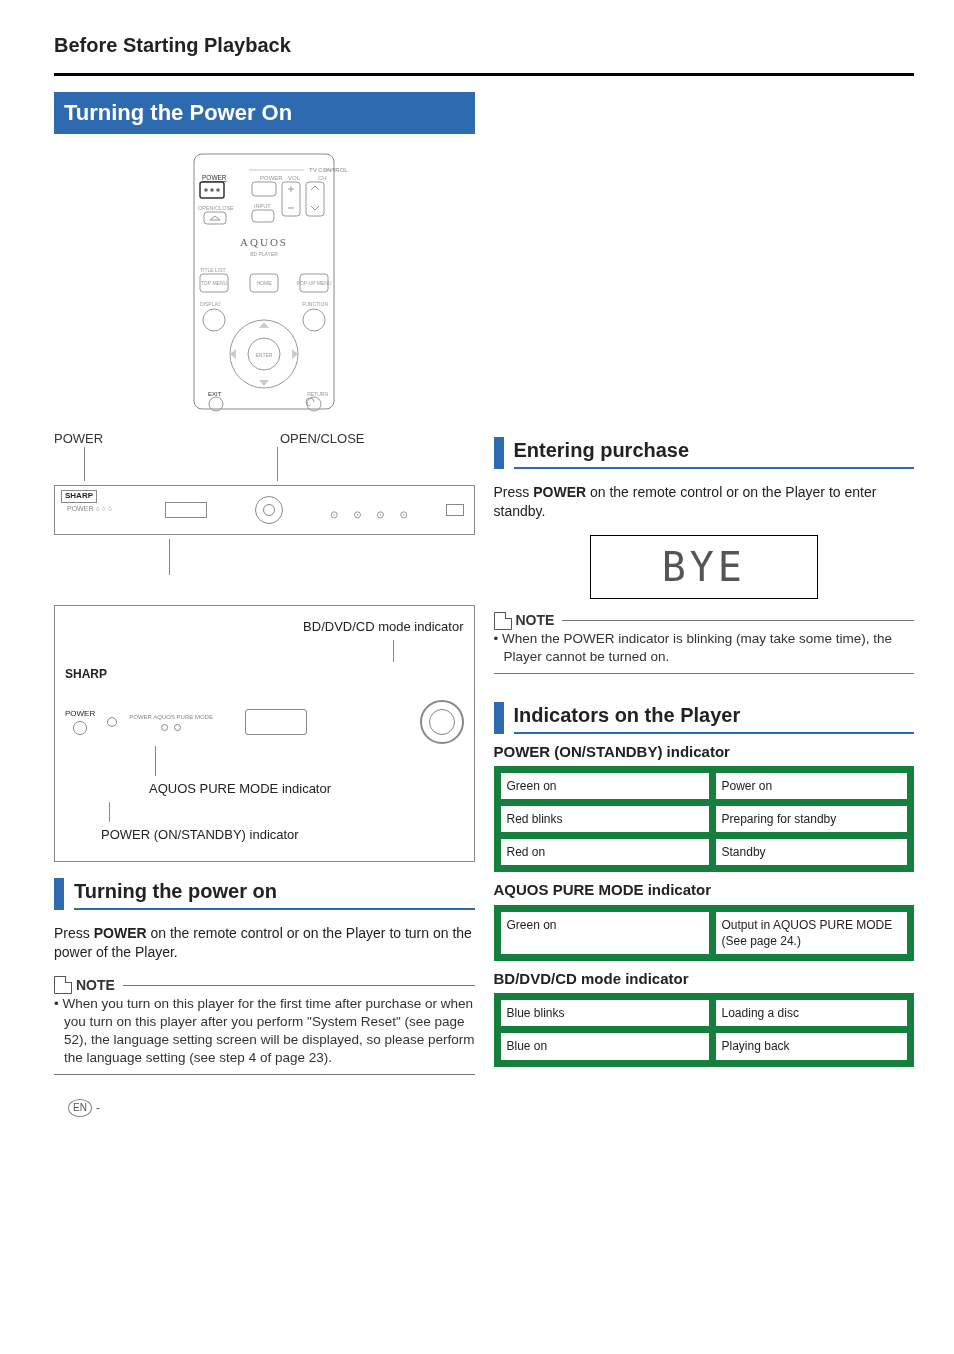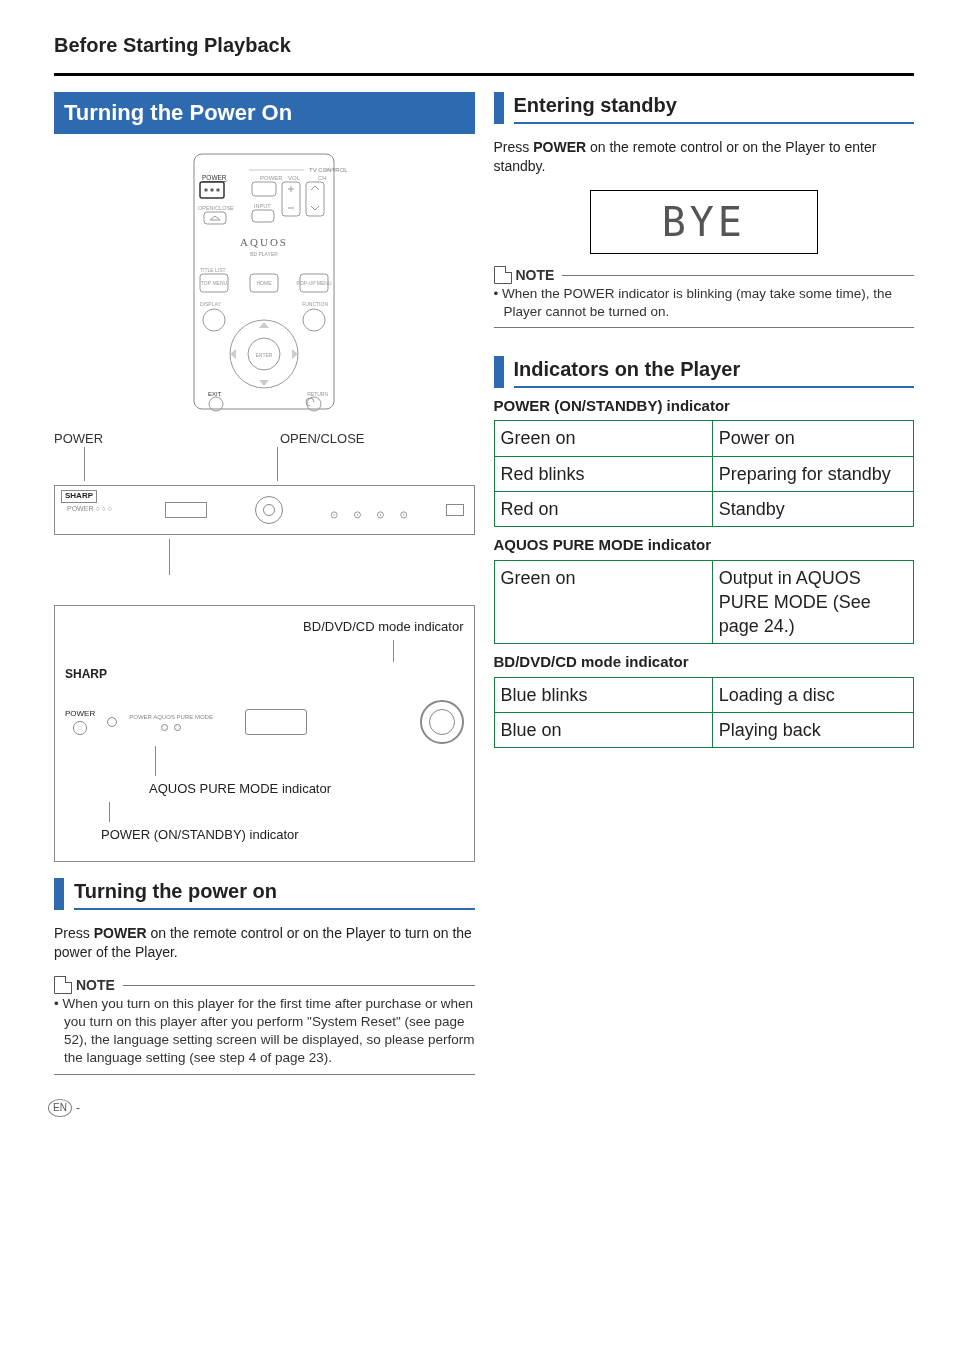--- a/index.html
+++ b/index.html
@@ -21,21 +21,21 @@
     margin: 0 0 14px 0;
   }
   .rule-strong {
     border: none;
     border-top: 3px solid #000;
     margin: 2px 0 16px 0;
   }
   .two-col {
     display: flex;
     gap: 19px;
-    align-items: flex-start;
+    align-items: flex-end;
   }
   .col {
     flex: 1;
     min-width: 0;
   }
   .blue-bar {
     background: #2e6ab0;
     color: #fff;
     font-size: 22px;
     font-weight: bold;
@@ -64,24 +64,24 @@
     font-weight: bold;
     font-size: 15px;
     margin: 8px 0 4px 0;
   }
   table.ind {
     width: 100%;
     border-collapse: collapse;
     margin-bottom: 8px;
   }
   table.ind td {
-    border: 1px solid #15803d;
+    border: 7px solid #15803d;
     padding: 5px 6px;
     vertical-align: top;
-    font-size: 18px;
+    font-size: 12px;
   }
   table.ind td:first-child { width: 52%; }
   .bullet {
     text-indent: -10px;
     padding-left: 10px;
     font-size: 13.5px;
   }
   .note-head {
     display: flex;
     align-items: center;
@@ -201,21 +201,21 @@
   .panel-box .ring::after { content:"";display:block;width:24px;height:24px;border:1px solid #888;border-radius:50%;margin:7px auto;}
   .bd-callout { text-align:right; font-size:13px; margin-bottom:4px; }
   .bd-callout-line { height: 22px; border-right:1px solid #888; margin-right:70px; margin-bottom:4px;}
   .aq-line { height:30px; border-left:1px solid #888; margin-left:90px; margin-top:-4px; }
   .aq-callout { font-size:13px; text-align:left; margin-left:84px; margin-top:4px; }
   .po-line { height:20px; border-left:1px solid #888; margin-left:44px; margin-top:4px;}
   .po-callout { font-size:13px; margin-left:36px; margin-top:4px; }
 
   .footer {
     position: absolute;
-    left: 48px;
+    left: 68px;
     bottom: 18px;
     font-size: 12px;
     color: #555;
     display:flex;
     align-items:center;
     gap:4px;
   }
   .footer .en {
     border:1px solid #888;
     border-radius: 50%;
@@ -361,21 +361,21 @@
       </div>
       <div class="note-body">
         <div class="bullet">•  When you turn on this player for the first time after purchase or when you turn on this player after you perform "System Reset" (see page 52), the language setting screen will be displayed, so please perform the language setting (see step 4 of page 23).</div>
       </div>
 
     </div>
 
     <div class="col">
 
       <div class="sub-bar" style="margin-top:0;">
-        <div class="sub-bar-text">Entering standby</div>
+        <div class="sub-bar-text">Entering purchase</div>
       </div>
       <p>
         <span>Press </span><strong>POWER</strong><span> on the remote control or on the Player to enter standby.</span>
       </p>
 
       <div class="display-box">BYE</div>
 
 
       <div class="note-head">
         <span class="note-icon"></span>

